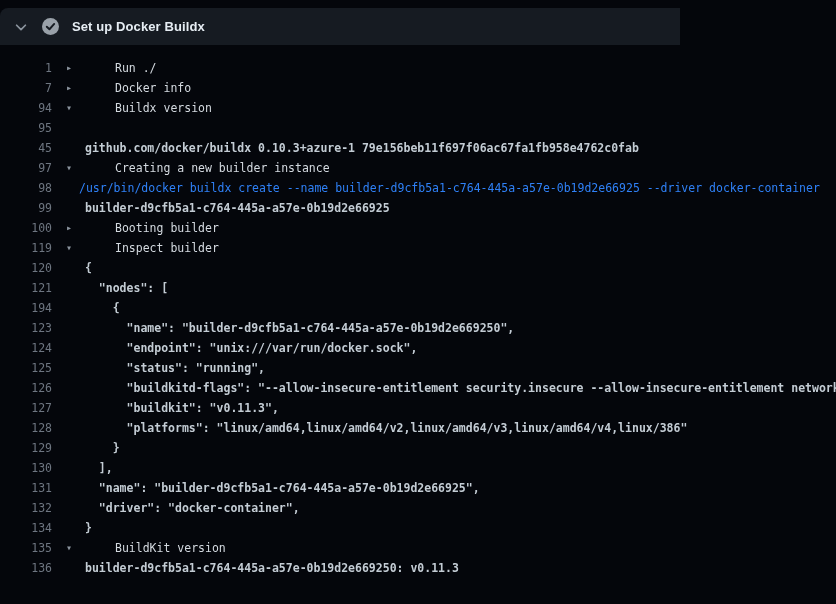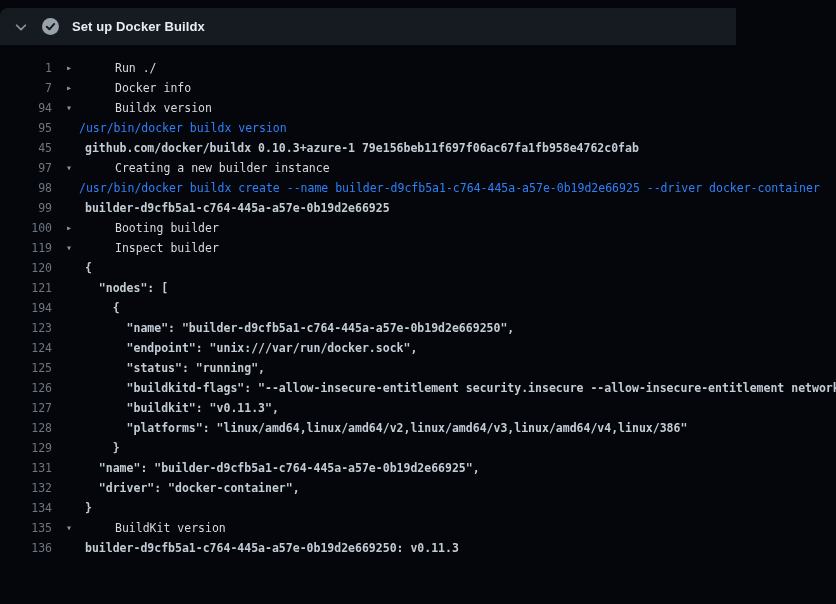--- a/index.html
+++ b/index.html
@@ -16,21 +16,21 @@
   html, body {
     margin: 0; padding: 0;
     width: 836px; height: 604px;
     background: var(--page-bg);
     overflow: hidden;
     font-family: "Liberation Sans", sans-serif;
   }
   .step-header {
     margin-top: 8px;
     height: 37px;
-    width: 736px;
+    width: 680px;
     background: var(--header-bg);
     border-radius: 8px 0 0 0;
     display: flex;
     align-items: center;
     padding-left: 14px;
     cursor: pointer;
   }
   .chev { width: 14px; height: 14px; display: inline-flex; color: var(--marker-fg); }
   .check { width: 17px; height: 17px; margin-left: 14px; display: inline-flex; }
   .step-title {
@@ -87,36 +87,37 @@
         <circle cx="8" cy="8" r="8" fill="#99a1a9"></circle>
         <path d="M4.5 8.2 L7 10.6 L11.5 5.6" fill="none" stroke="#161b22" stroke-width="1.8" stroke-linecap="round" stroke-linejoin="round"></path>
       </svg>
     </span>
     <span class="step-title">Set up Docker Buildx</span>
   </div>
   <div class="log" id="log">
       <div class="row group"><span class="num">1</span><span class="marker">▸</span><span class="text">Run ./</span></div>
       <div class="row group"><span class="num">7</span><span class="marker">▸</span><span class="text">Docker info</span></div>
       <div class="row group"><span class="num">94</span><span class="marker">▾</span><span class="text">Buildx version</span></div>
-      <div class="row cmd"><span class="num">95</span><span class="marker"></span><span class="text">/usr/bin/docker buildx version</span></div>
+      <div class="row cmd"><span class="num">95</span><span class="marker"></span></div>
       <div class="row out"><span class="num">45</span><span class="marker"></span><span class="text">github.com/docker/buildx 0.10.3+azure-1 79e156beb11f697f06ac67fa1fb958e4762c0fab</span></div>
       <div class="row group"><span class="num">97</span><span class="marker">▾</span><span class="text">Creating a new builder instance</span></div>
       <div class="row cmd"><span class="num">98</span><span class="marker"></span><span class="text">/usr/bin/docker buildx create --name builder-d9cfb5a1-c764-445a-a57e-0b19d2e66925 --driver docker-container</span></div>
       <div class="row out"><span class="num">99</span><span class="marker"></span><span class="text">builder-d9cfb5a1-c764-445a-a57e-0b19d2e66925</span></div>
       <div class="row group"><span class="num">100</span><span class="marker">▸</span><span class="text">Booting builder</span></div>
       <div class="row group"><span class="num">119</span><span class="marker">▾</span><span class="text">Inspect builder</span></div>
       <div class="row out"><span class="num">120</span><span class="marker"></span><span class="text">{</span></div>
       <div class="row out"><span class="num">121</span><span class="marker"></span><span class="text">  "nodes": [</span></div>
       <div class="row out"><span class="num">194</span><span class="marker"></span><span class="text">    {</span></div>
       <div class="row out"><span class="num">123</span><span class="marker"></span><span class="text">      "name": "builder-d9cfb5a1-c764-445a-a57e-0b19d2e669250",</span></div>
       <div class="row out"><span class="num">124</span><span class="marker"></span><span class="text">      "endpoint": "unix:///var/run/docker.sock",</span></div>
       <div class="row out"><span class="num">125</span><span class="marker"></span><span class="text">      "status": "running",</span></div>
       <div class="row out"><span class="num">126</span><span class="marker"></span><span class="text">      "buildkitd-flags": "--allow-insecure-entitlement security.insecure --allow-insecure-entitlement network.host",</span></div>
       <div class="row out"><span class="num">127</span><span class="marker"></span><span class="text">      "buildkit": "v0.11.3",</span></div>
       <div class="row out"><span class="num">128</span><span class="marker"></span><span class="text">      "platforms": "linux/amd64,linux/amd64/v2,linux/amd64/v3,linux/amd64/v4,linux/386"</span></div>
       <div class="row out"><span class="num">129</span><span class="marker"></span><span class="text">    }</span></div>
+      <div class="row out"><span class="num">130</span><span class="marker"></span><span class="text">  ],</span></div>
       <div class="row out"><span class="num">131</span><span class="marker"></span><span class="text">  "name": "builder-d9cfb5a1-c764-445a-a57e-0b19d2e66925",</span></div>
       <div class="row out"><span class="num">132</span><span class="marker"></span><span class="text">  "driver": "docker-container",</span></div>
       <div class="row out"><span class="num">134</span><span class="marker"></span><span class="text">}</span></div>
       <div class="row group"><span class="num">135</span><span class="marker">▾</span><span class="text">BuildKit version</span></div>
       <div class="row out"><span class="num">136</span><span class="marker"></span><span class="text">builder-d9cfb5a1-c764-445a-a57e-0b19d2e669250: v0.11.3</span></div>
     </div>
 </div>
 
 </body></html>

